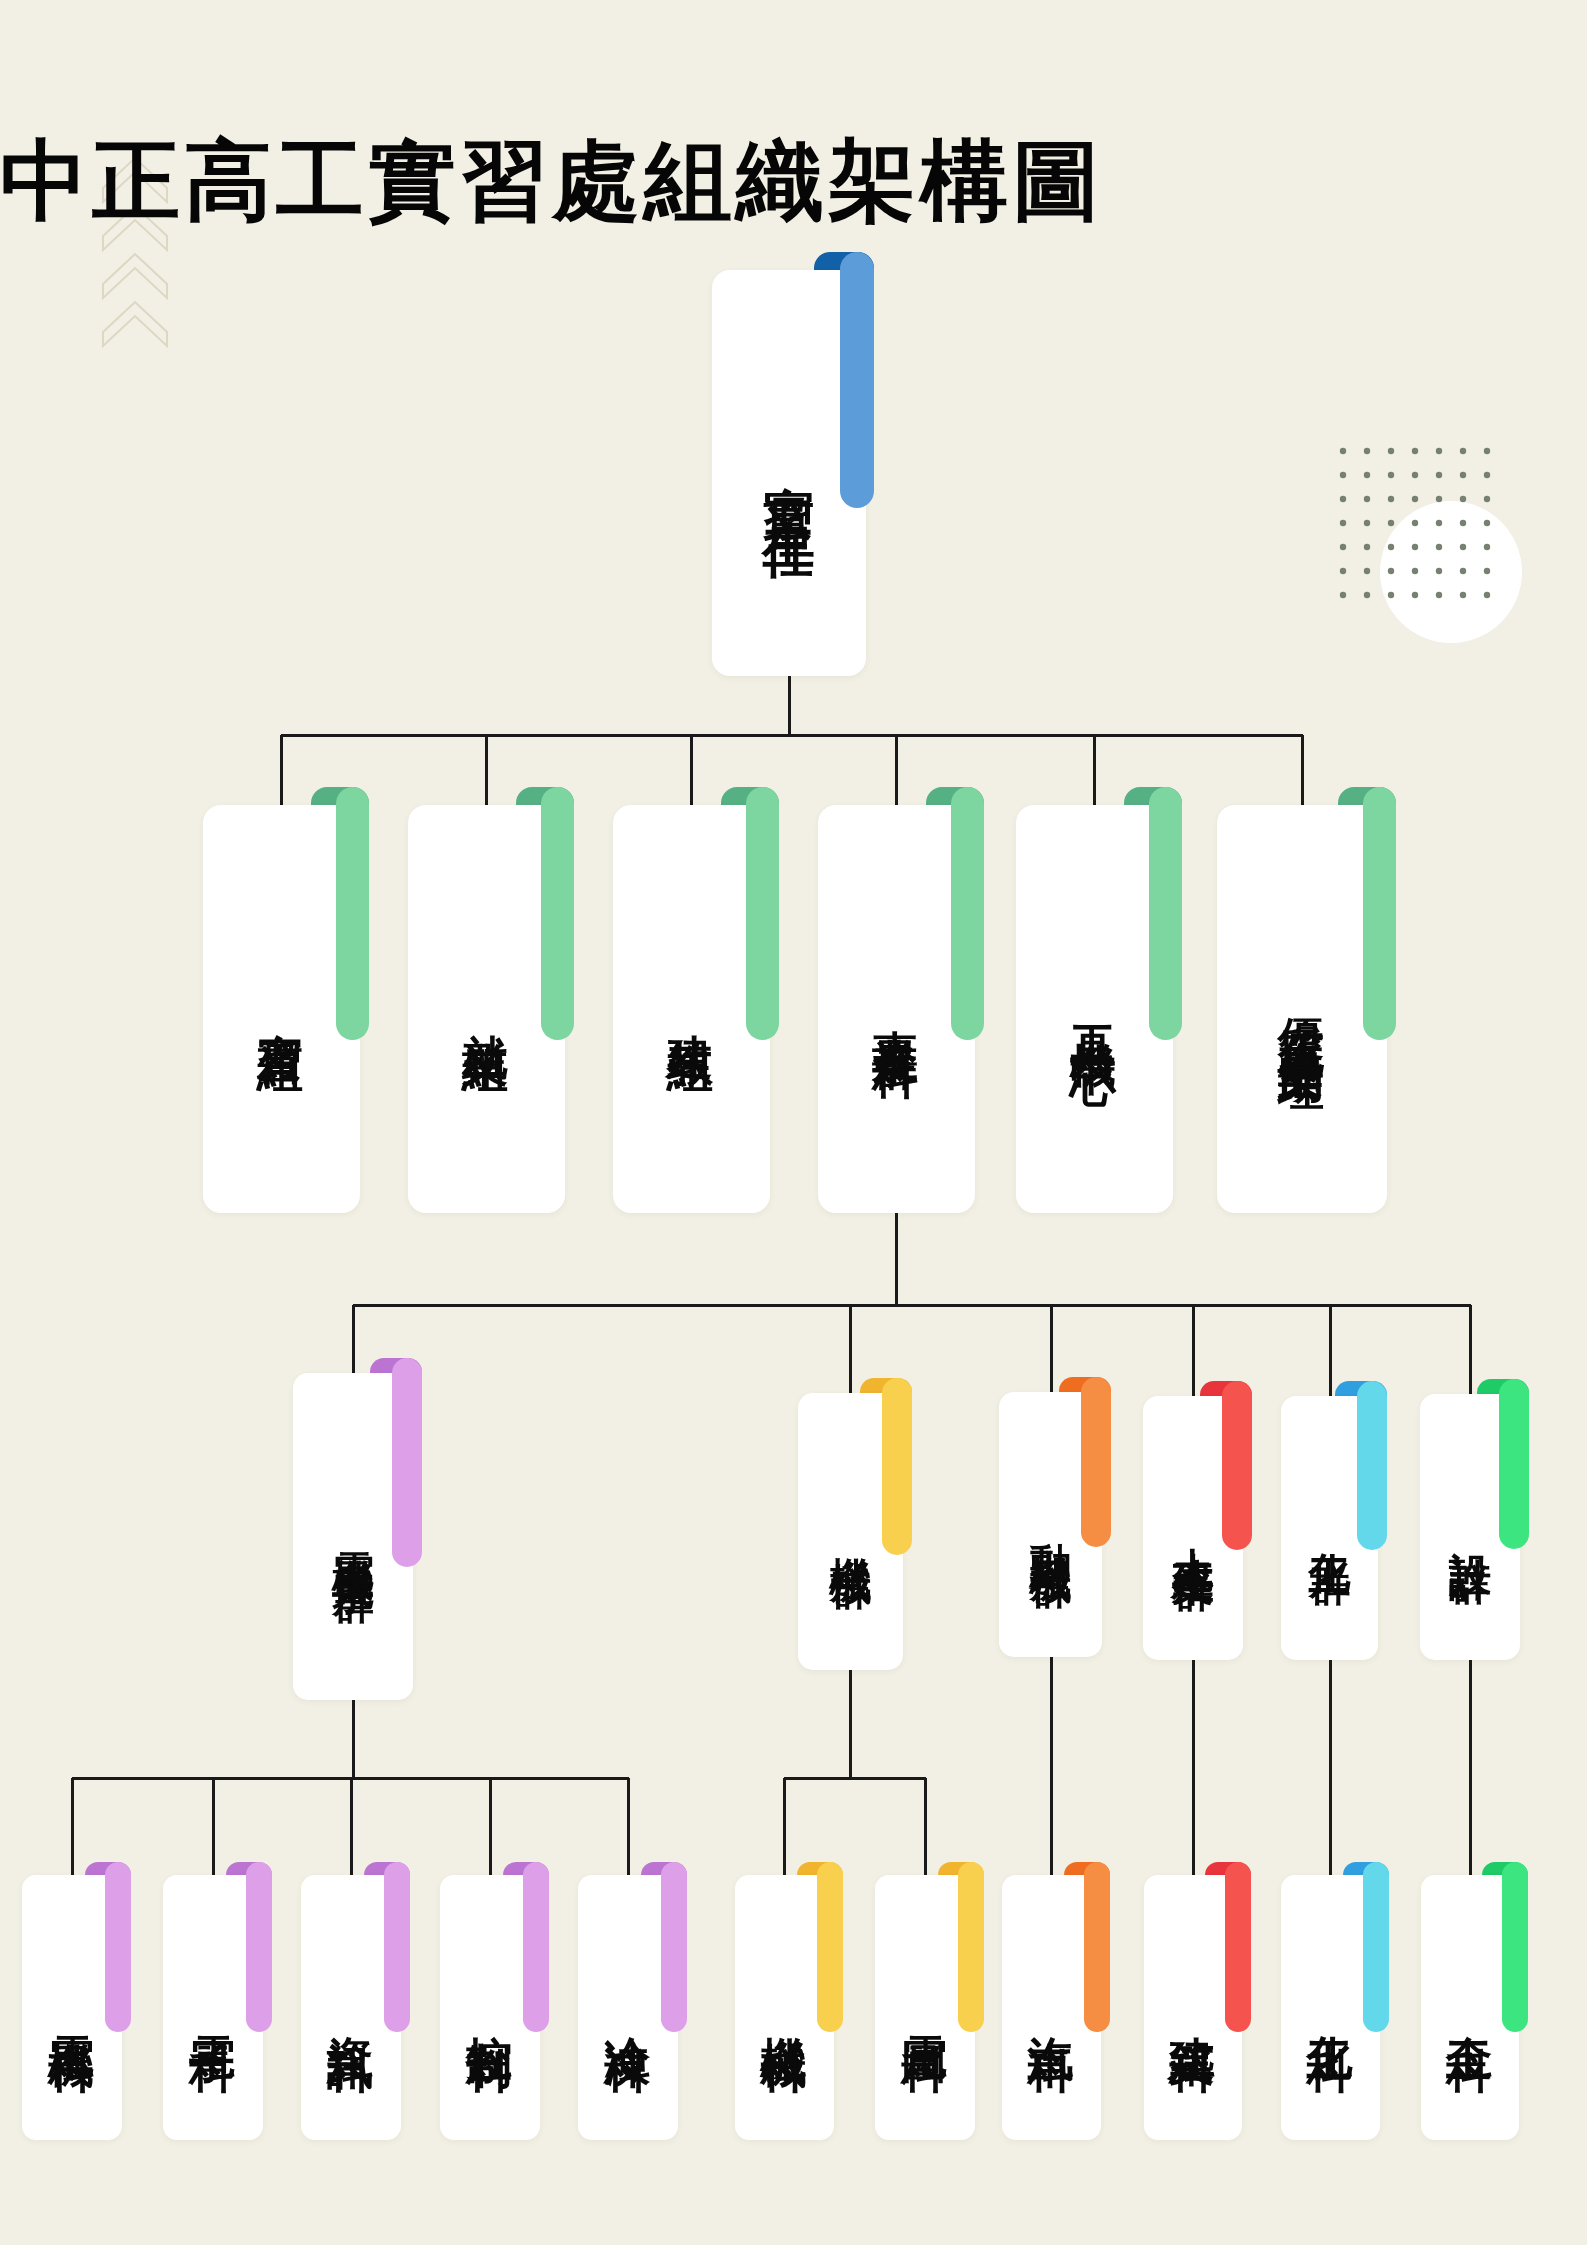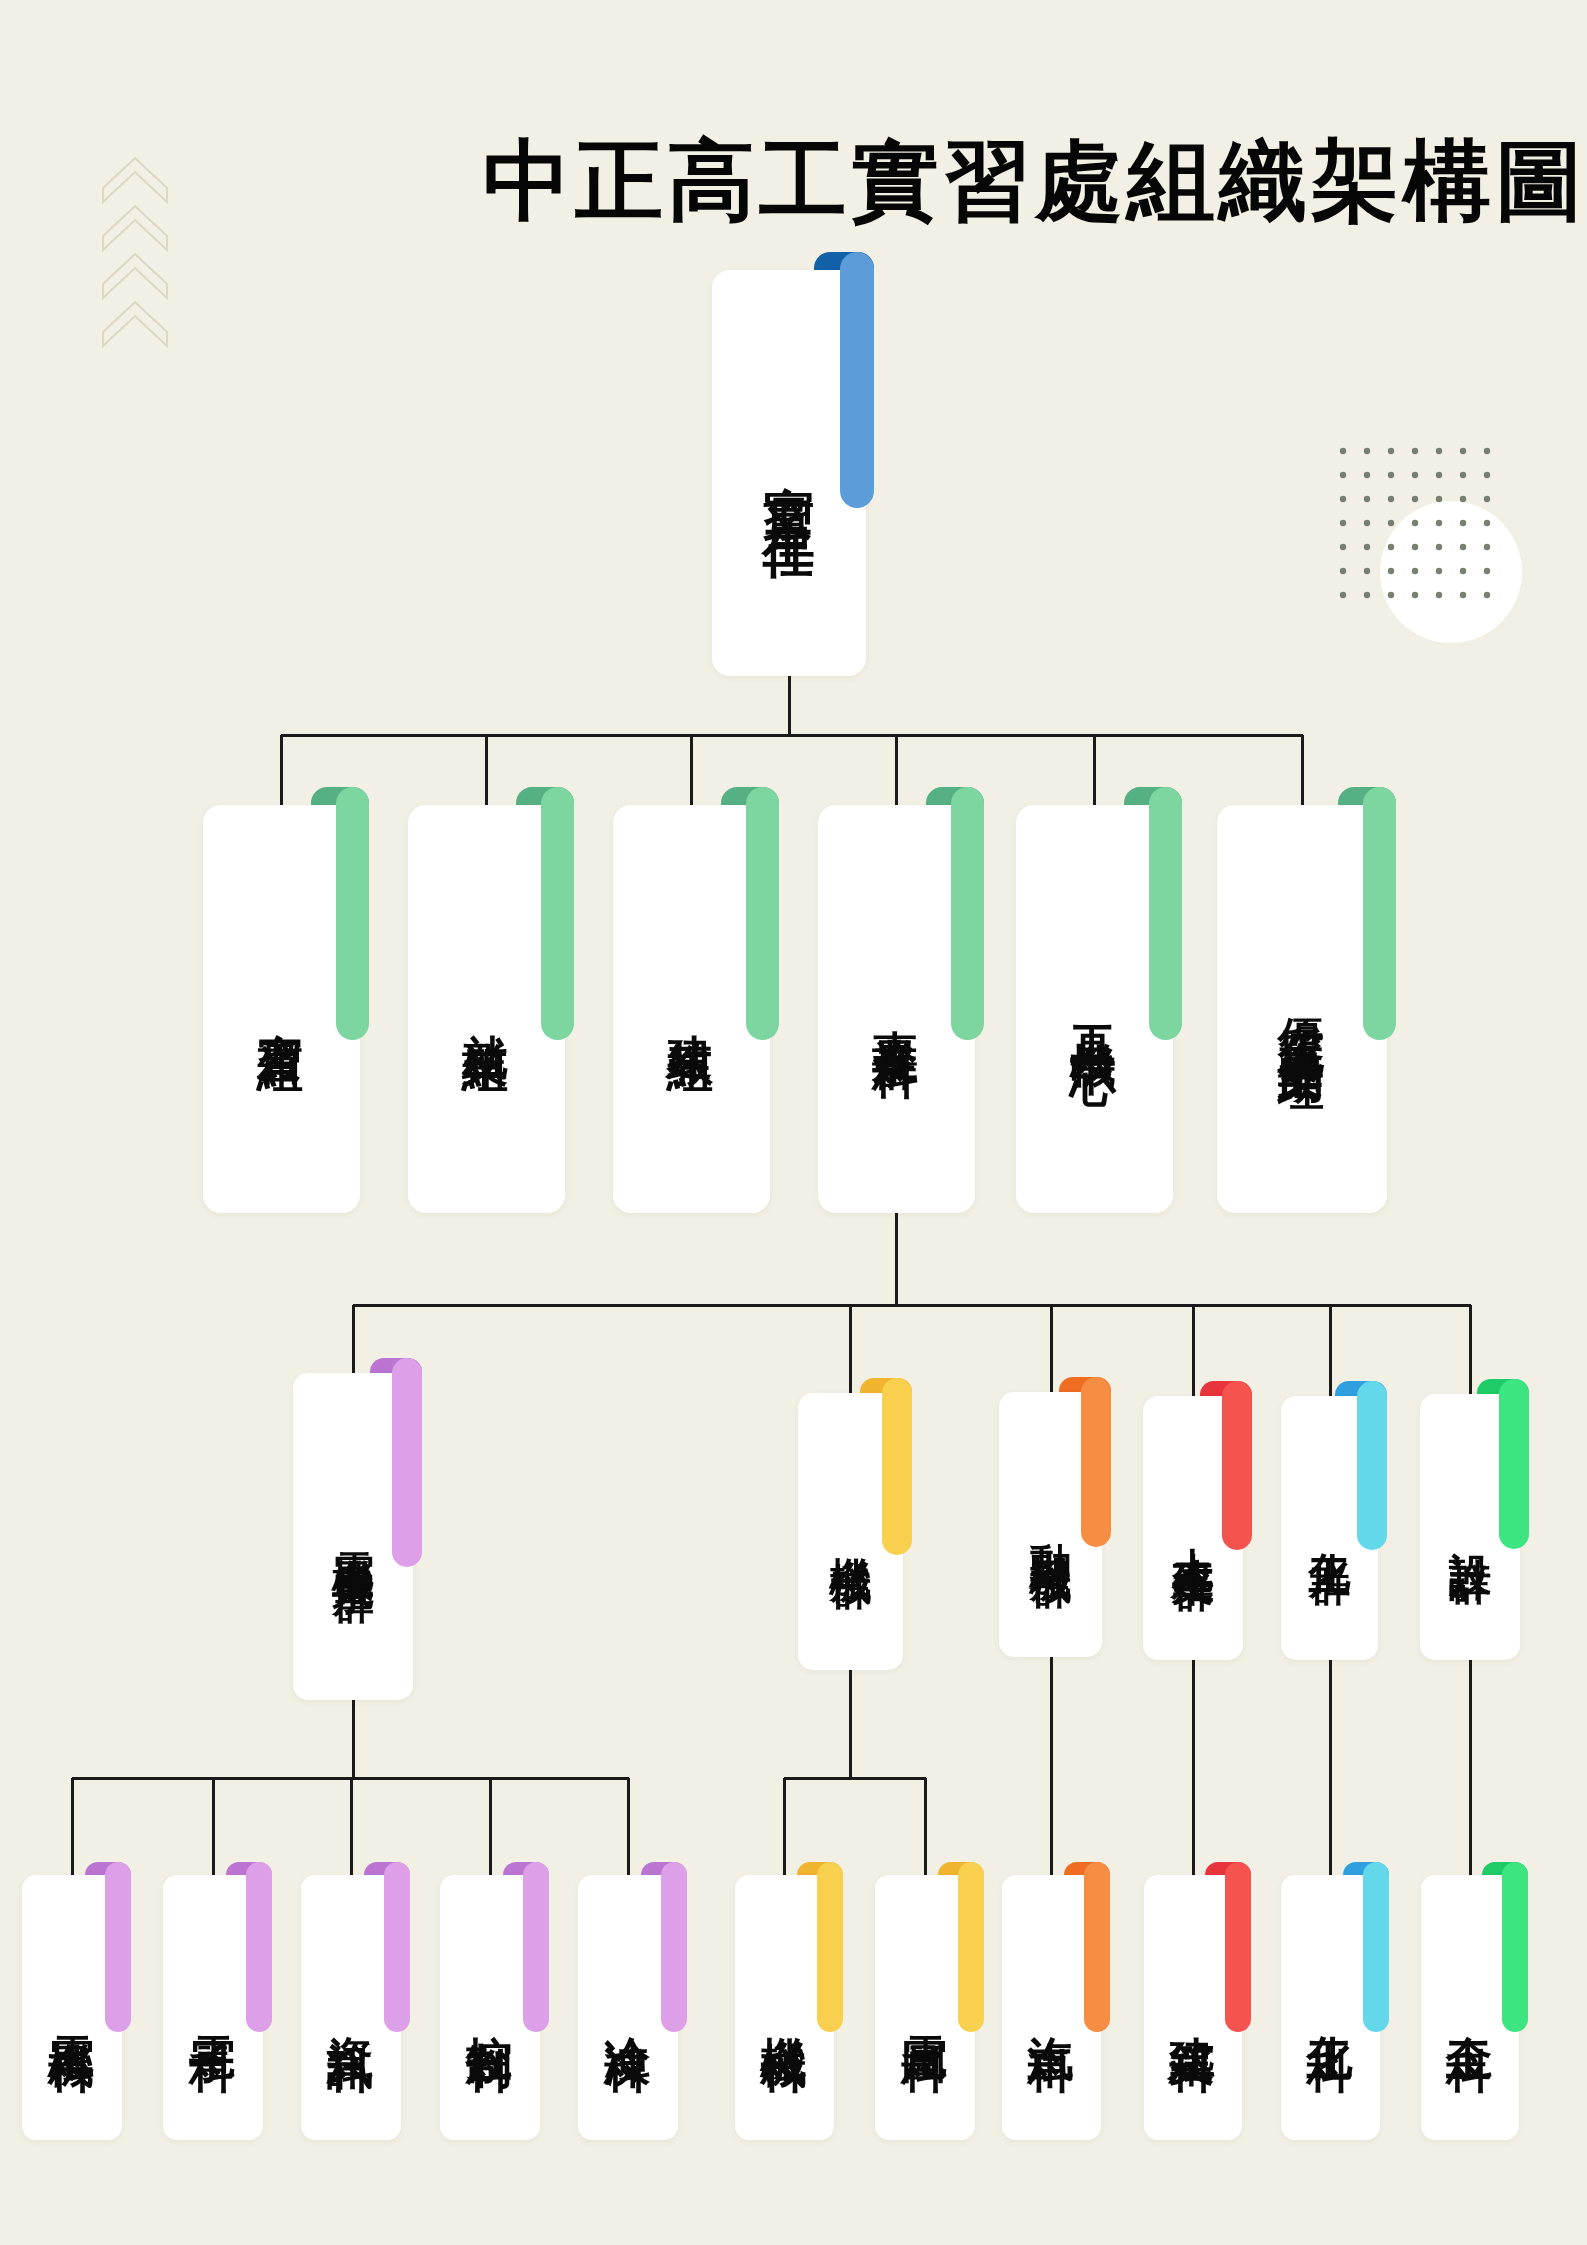--- a/index.html
+++ b/index.html
@@ -7,21 +7,21 @@
     position:relative;
     width:1587px;height:2245px;
     margin:0 auto;
     background:#f2efe4;
     overflow:hidden;
     font-family:"Liberation Sans","DejaVu Sans",sans-serif;
   }
   .title{
     position:absolute;
     left:0;top:122px;width:100%;
-    text-align:right;
+    text-align:left;
     font-size:88px;
     font-weight:900;
     letter-spacing:4px;
     color:#060606;
   }
   
   .line{position:absolute;background:#1a1a1a;}
   .line.v{width:3px;}
   .line.h{height:3px;}
   

